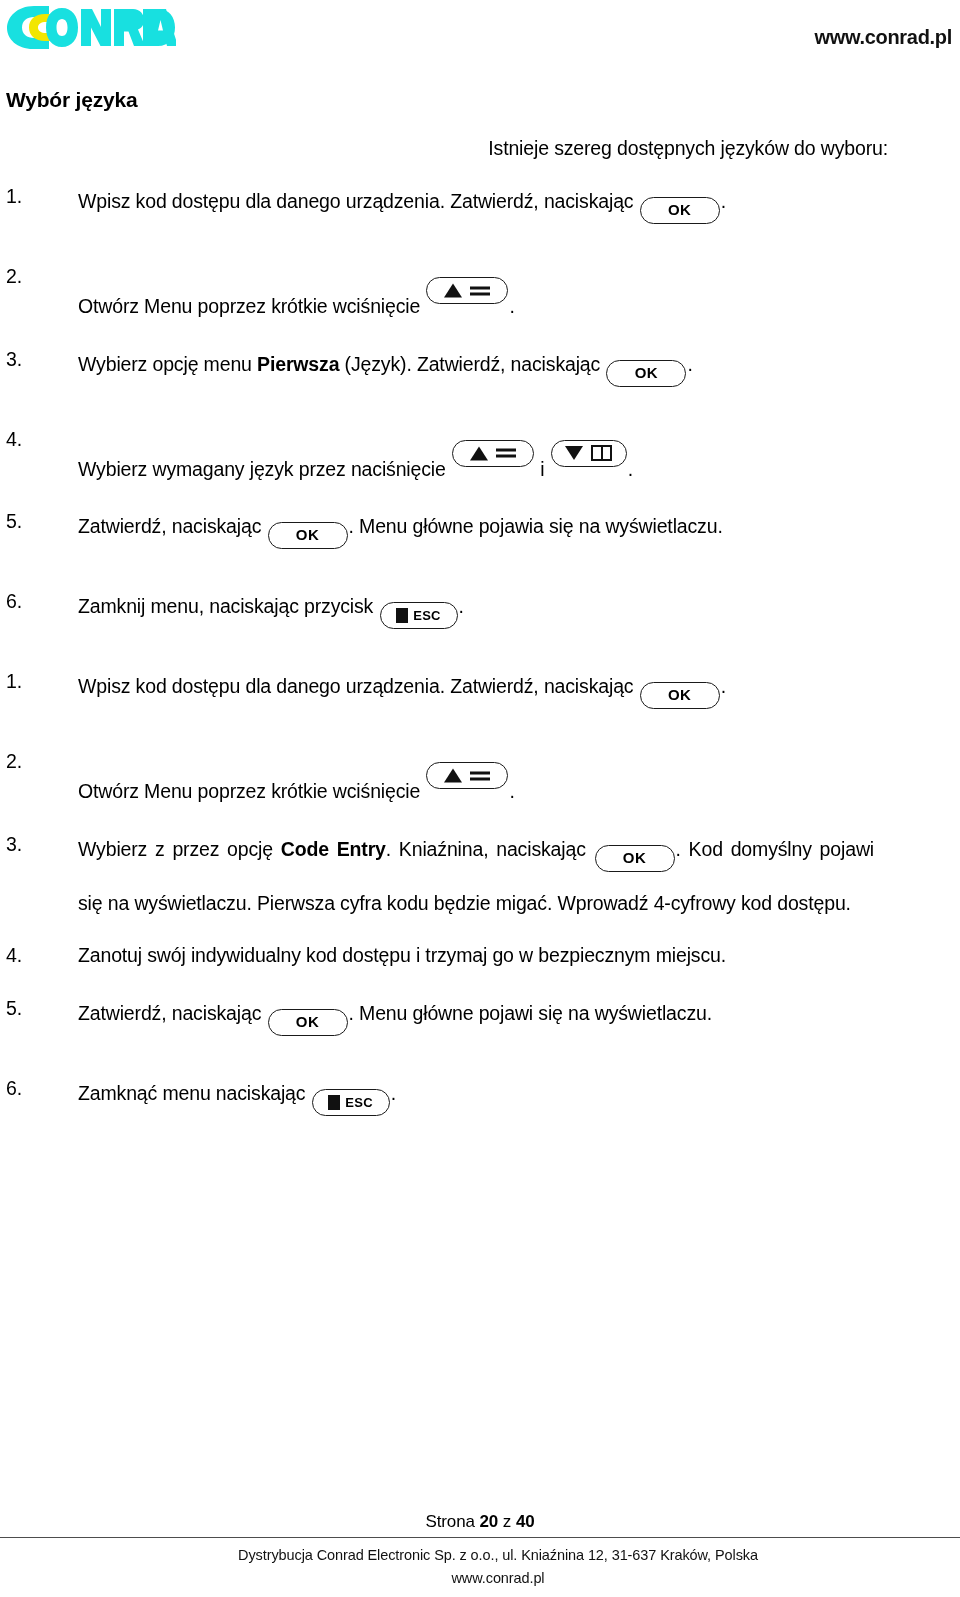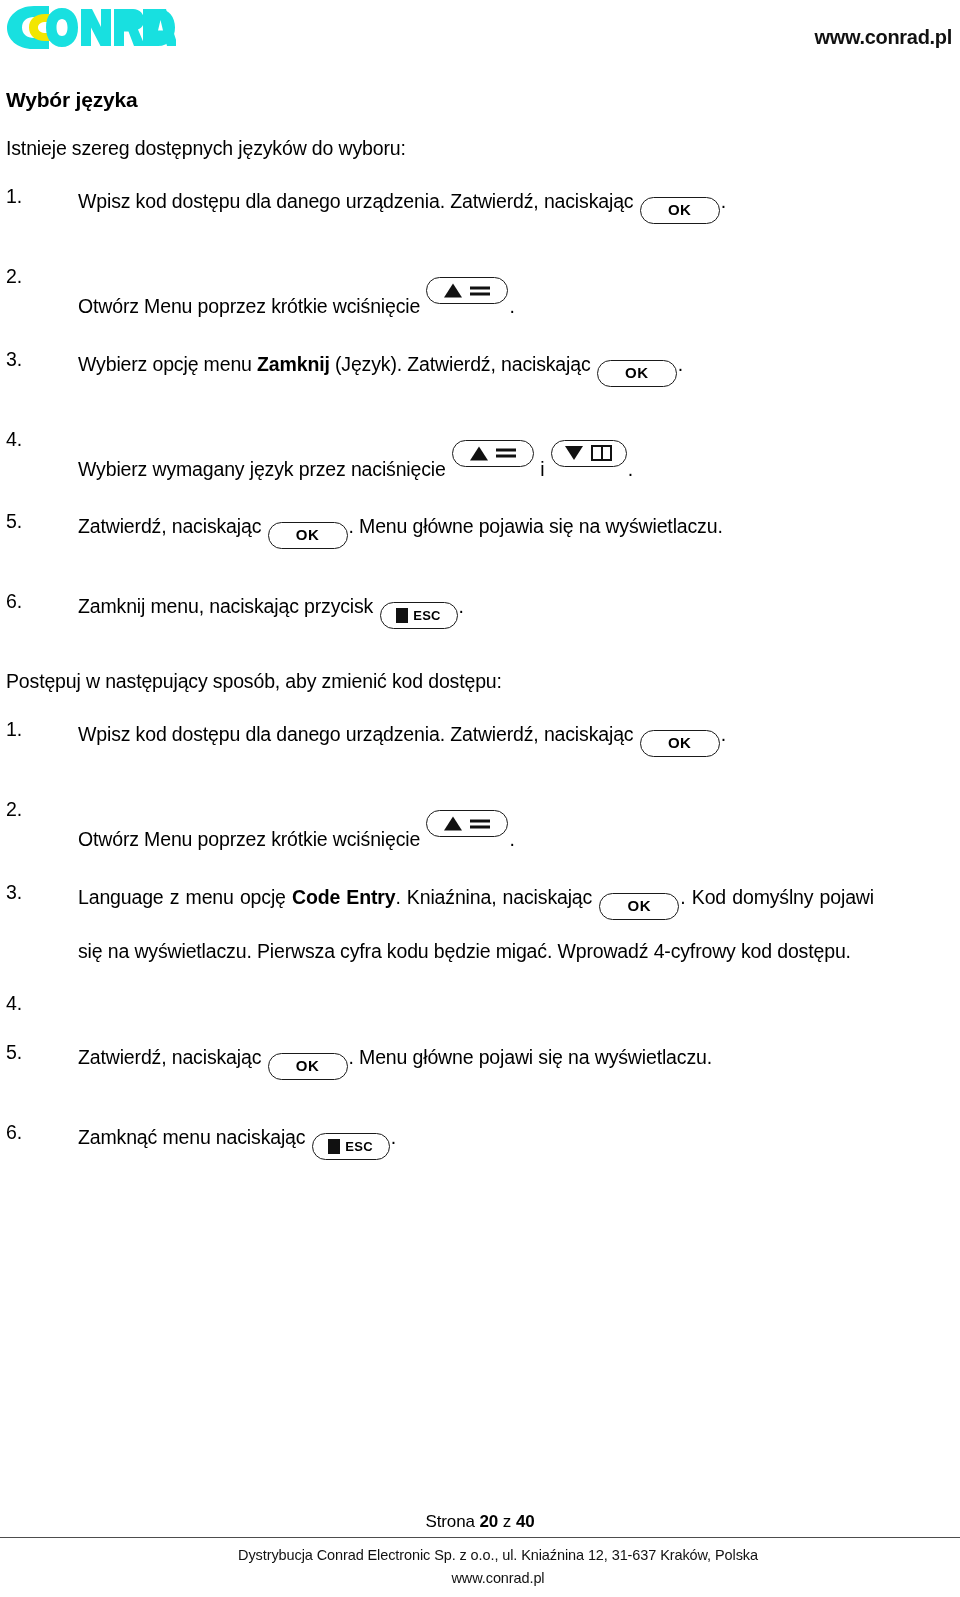--- a/index.html
+++ b/index.html
@@ -49,22 +49,23 @@
     width: 892px;
   }
   .section-title {
     font-size: 21px;
     font-weight: bold;
     margin: 16px 0 0 6px;
     letter-spacing: -0.2px;
   }
   .lead-text {
     font-size: 19.5px;
-    margin: 25px 12px 0 6px;
+    margin: 25px 4px 0 6px;
     letter-spacing: -0.15px;
+    text-align: right;
   }
 
   
   .steps {
     margin: 0;
     padding: 0;
     list-style: none;
   }
   .step {
     position: relative;
@@ -239,46 +240,45 @@
       <div class="lead-text">Istnieje szereg dostępnych języków do wyboru:</div>
       <ol class="steps">
         <li class="step"><span class="num">1.</span><span>Wpisz kod dostępu dla danego urządzenia. Zatwierdź, naciskając </span><span class="key key-ok"><span>OK</span></span><span>.</span></li>
         <li class="step"><span class="num">2.</span><span>Otwórz Menu poprzez krótkie wciśnięcie </span><span class="key key-menu"><span class="key-glyphs">
               <span class="tri-up"></span>
               <span class="lines-icon">
                 <i></i>
                 <i></i>
               </span>
             </span></span><span>.</span></li>
-        <li class="step"><span class="num">3.</span><span>Wybierz opcję menu </span><b>Zamknij</b><span> (Język). Zatwierdź, naciskając </span><span class="key key-ok"><span>OK</span></span><span>.</span></li>
+        <li class="step"><span class="num">3.</span><span>Wybierz opcję menu </span><b>Pierwsza</b><span> (Język). Zatwierdź, naciskając </span><span class="key key-ok"><span>OK</span></span><span>.</span></li>
         <li class="step"><span class="num">4.</span><span>Wybierz wymagany język przez naciśnięcie </span><span class="key key-menu"><span class="key-glyphs">
               <span class="tri-up"></span>
               <span class="lines-icon">
                 <i></i>
                 <i></i>
               </span>
             </span></span><span> i </span><span class="key key-book"><span class="key-glyphs">
               <span class="tri-down"></span>
               <span class="book-icon"></span>
             </span></span><span>.</span></li>
         <li class="step"><span class="num">5.</span><span>Zatwierdź, naciskając </span><span class="key key-ok"><span>OK</span></span><span>. Menu główne pojawia się na wyświetlaczu.</span></li>
         <li class="step"><span class="num">6.</span><span>Zamknij menu, naciskając przycisk </span><span class="key key-esc"><span class="esc-square"></span><span>ESC</span></span><span>.</span></li>
       </ol>
-      <div class="lead-text">Postępuj w następujący sposób, aby zmienić kod dostępu:</div>
       <ol class="steps">
         <li class="step"><span class="num">1.</span><span>Wpisz kod dostępu dla danego urządzenia. Zatwierdź, naciskając </span><span class="key key-ok"><span>OK</span></span><span>.</span></li>
         <li class="step"><span class="num">2.</span><span>Otwórz Menu poprzez krótkie wciśnięcie </span><span class="key key-menu"><span class="key-glyphs">
               <span class="tri-up"></span>
               <span class="lines-icon">
                 <i></i>
                 <i></i>
               </span>
             </span></span><span>.</span></li>
-        <li class="step justified"><span class="num">3.</span><span>Language z menu opcję </span><b>Code Entry</b><span>. Kniaźnina, naciskając </span><span class="key key-ok"><span>OK</span></span><span>. Kod domyślny pojawi się na wyświetlaczu. Pierwsza cyfra kodu będzie migać. Wprowadź 4-cyfrowy kod dostępu.</span></li>
-        <li class="step"><span class="num">4.</span></li>
+        <li class="step justified"><span class="num">3.</span><span>Wybierz z przez opcję </span><b>Code Entry</b><span>. Kniaźnina, naciskając </span><span class="key key-ok"><span>OK</span></span><span>. Kod domyślny pojawi się na wyświetlaczu. Pierwsza cyfra kodu będzie migać. Wprowadź 4-cyfrowy kod dostępu.</span></li>
+        <li class="step"><span class="num">4.</span><span>Zanotuj swój indywidualny kod dostępu i trzymaj go w bezpiecznym miejscu.</span></li>
         <li class="step"><span class="num">5.</span><span>Zatwierdź, naciskając </span><span class="key key-ok"><span>OK</span></span><span>. Menu główne pojawi się na wyświetlaczu.</span></li>
         <li class="step"><span class="num">6.</span><span>Zamknąć menu naciskając </span><span class="key key-esc"><span class="esc-square"></span><span>ESC</span></span><span>.</span></li>
       </ol>
     </div>
 </div>
 
 <div class="page-footer">
   <div class="footer-page">
     <span>Strona </span><b>20</b><span> z </span><b>40</b>
   </div>

